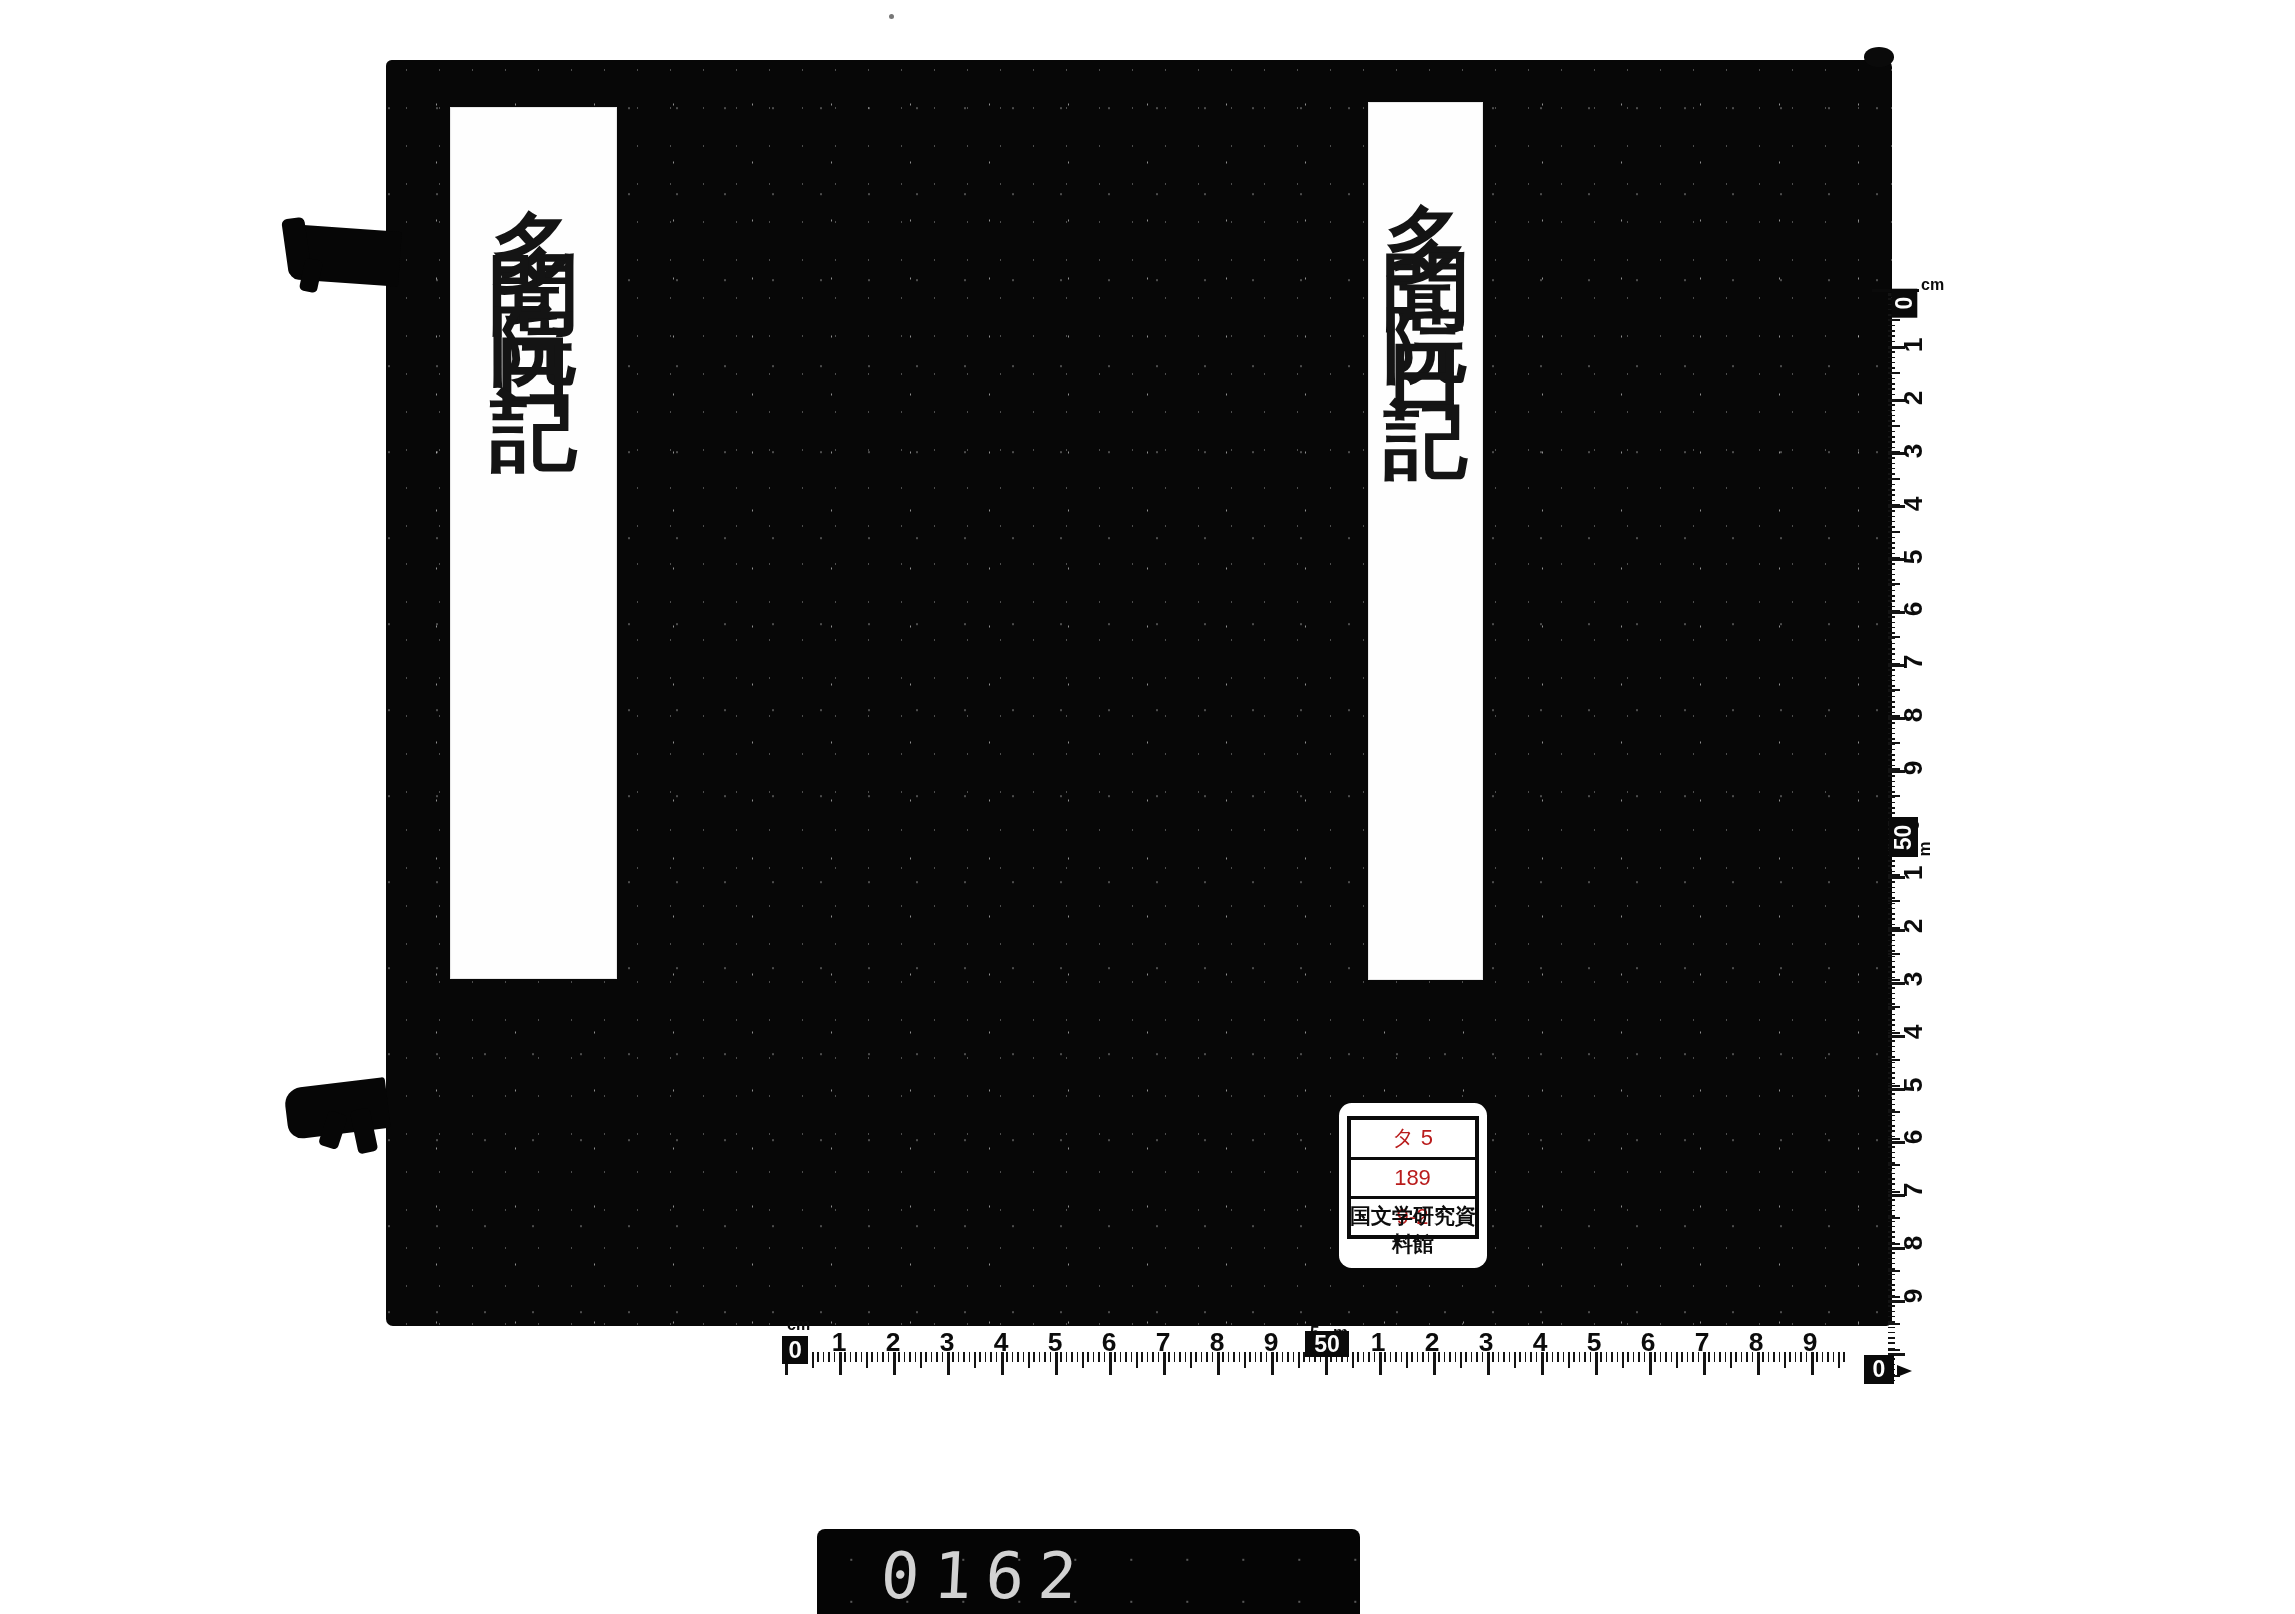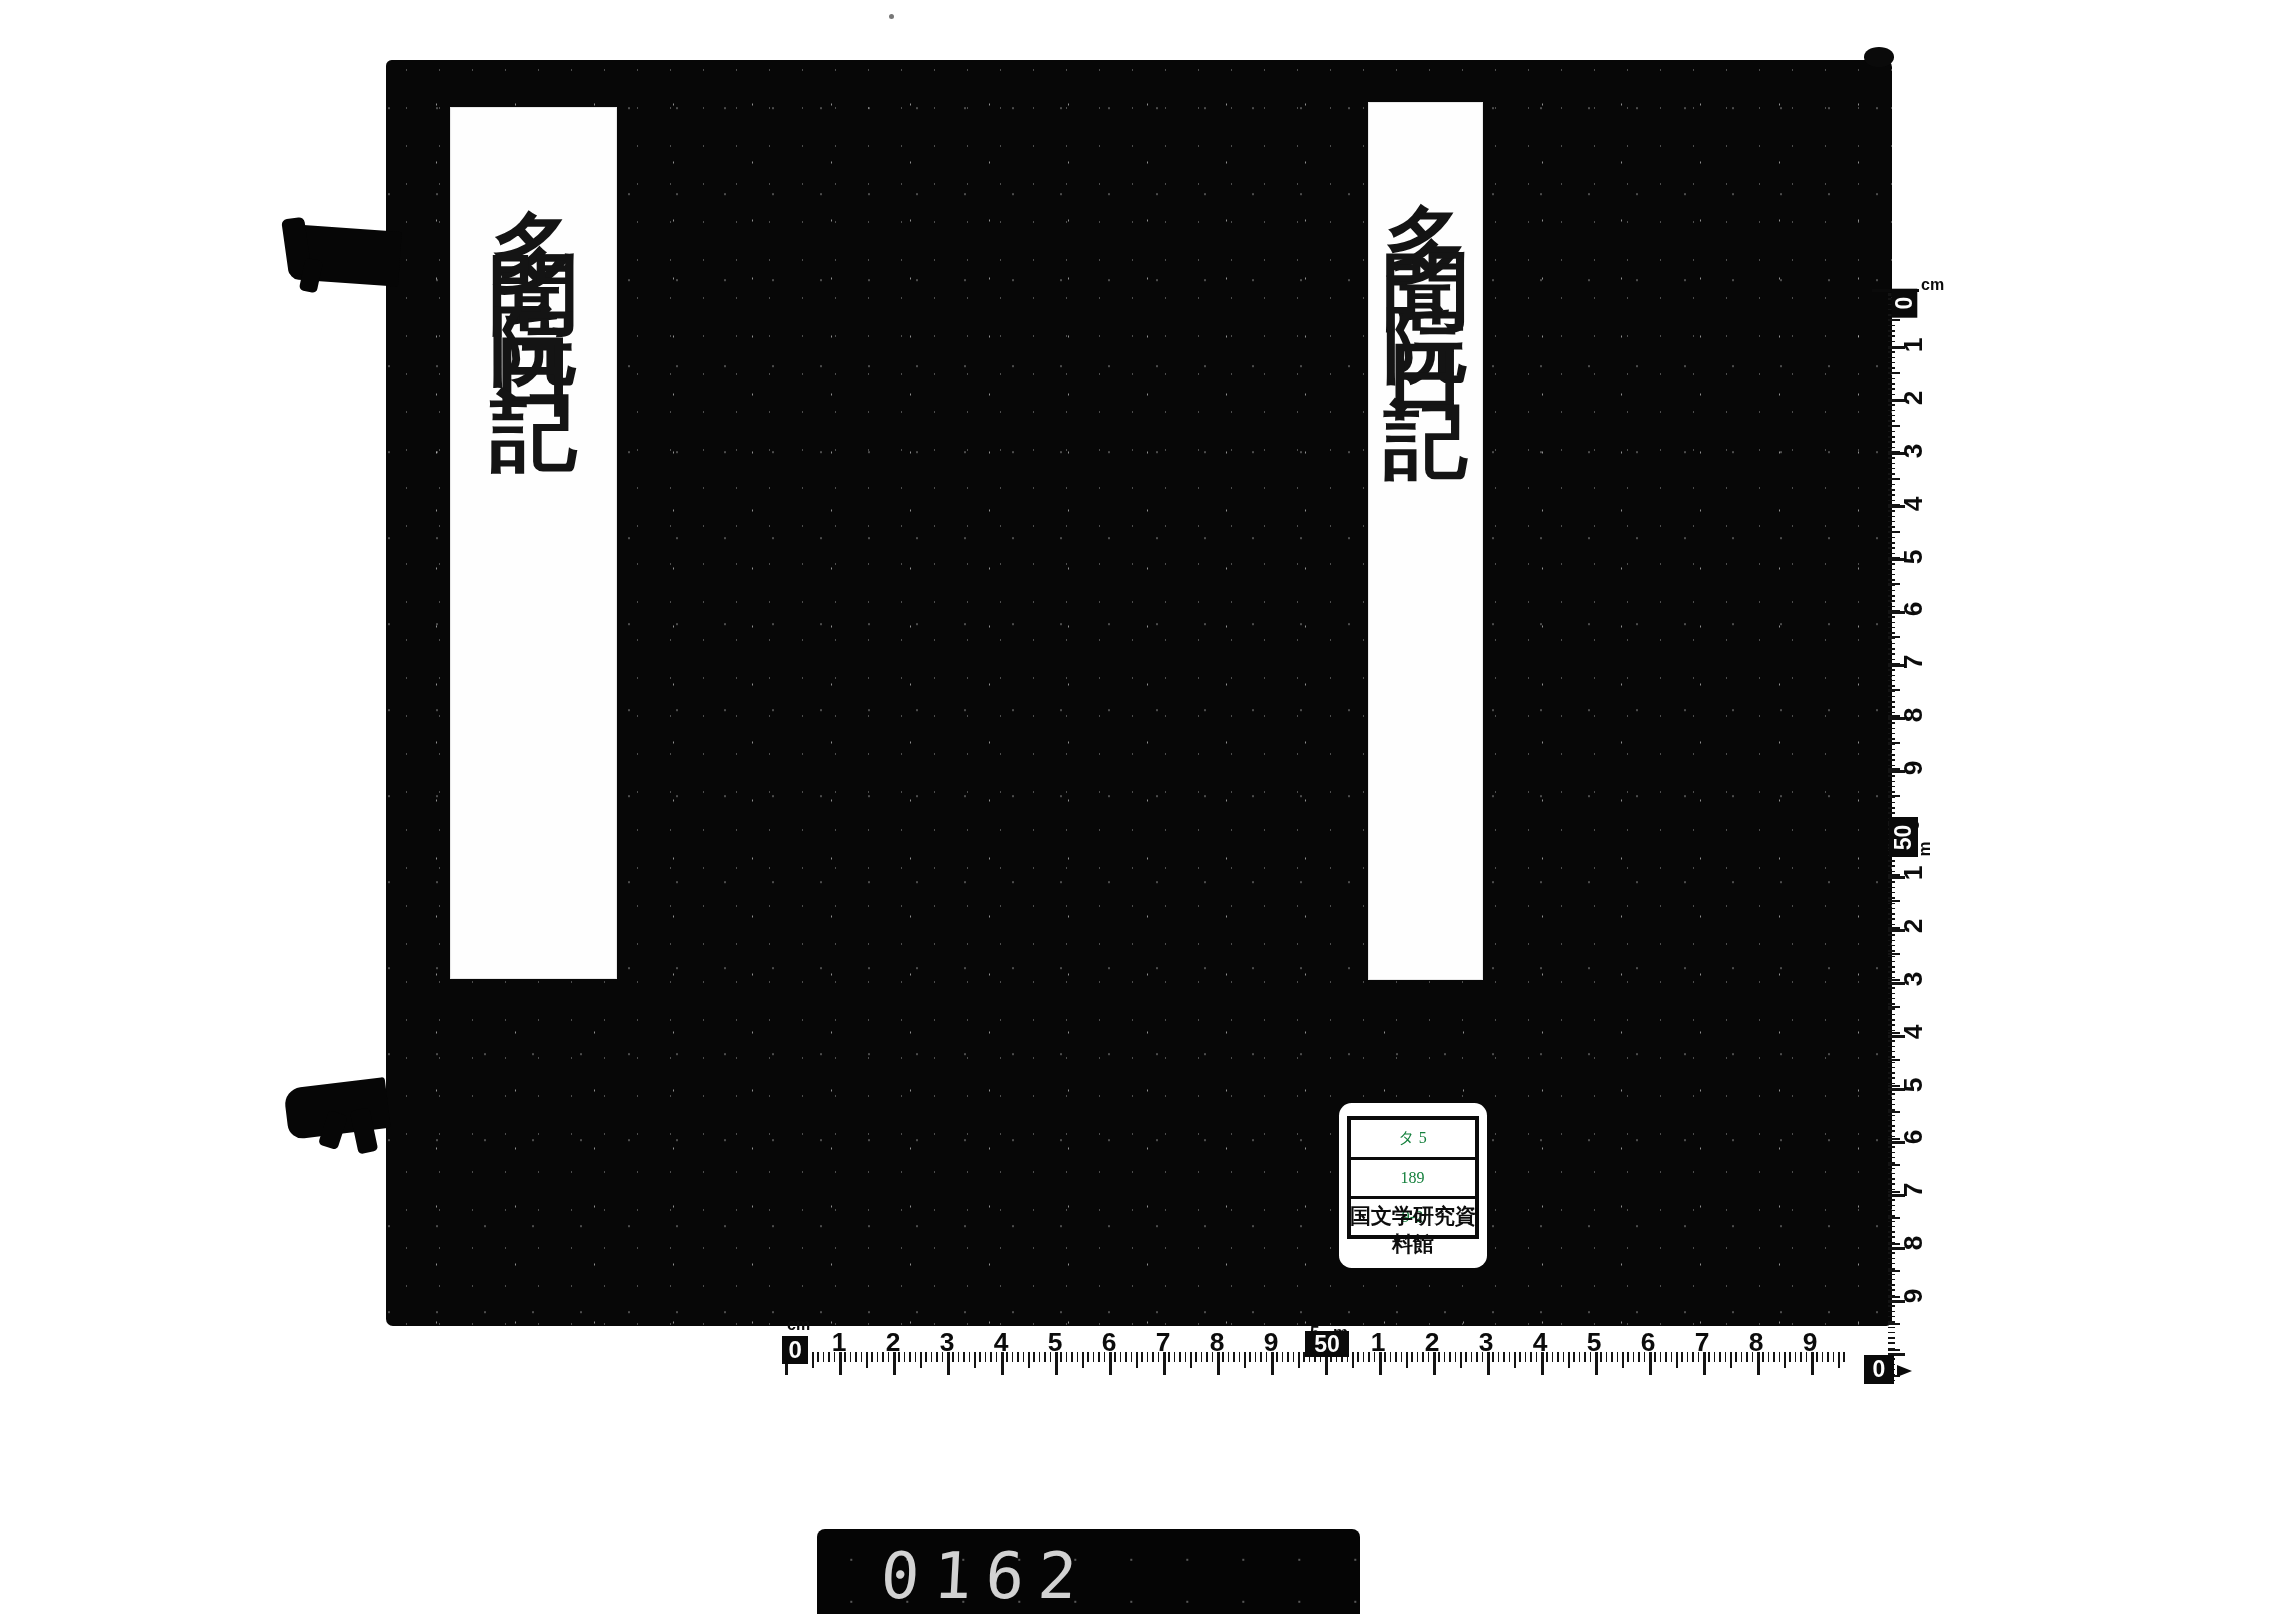--- a/index.html
+++ b/index.html
@@ -35,22 +35,22 @@
              margin:0 auto;display:block;height:100%;}
   #slip-left .slip-text{font-size:87px;letter-spacing:44px;padding-top:32px;}
   #slip-right .slip-text{font-size:84px;letter-spacing:48px;padding-top:33px;}
 
   
   #label-card{position:absolute;left:1339px;top:1103px;width:148px;height:165px;
               background:#ffffff;border-radius:12.6px;}
   #label-table{position:absolute;left:7.5px;top:13.2px;width:124px;height:115px;
                border:4px solid #0a0a0a;display:flex;flex-direction:column;}
   .label-row{flex:1;display:flex;align-items:center;justify-content:center;
-             font-family:Liberation Serif, serif;
-             font-size:16px;color:#15803d;border-bottom:3.4px solid #0a0a0a;}
+             font-family:Liberation Sans, sans-serif;
+             font-size:22px;color:#b91c1c;border-bottom:3.4px solid #0a0a0a;}
   .label-row:last-child{border-bottom:none;}
   #label-inst{position:absolute;left:3.4px;bottom:10.3px;width:141px;text-align:center;
               font-size:21px;font-weight:bold;color:#0d0d0d;letter-spacing:0px;}
 
   
   .tickstrip{position:absolute;}
   
   #hb-mm {left:785px;top:1352px;width:1064px;height:10.3px;
           background:repeating-linear-gradient(to right,#141414 0 1.5px,transparent 1.5px 5.4px);}
   #hb-5mm{left:785px;top:1352px;width:1064px;height:16px;

